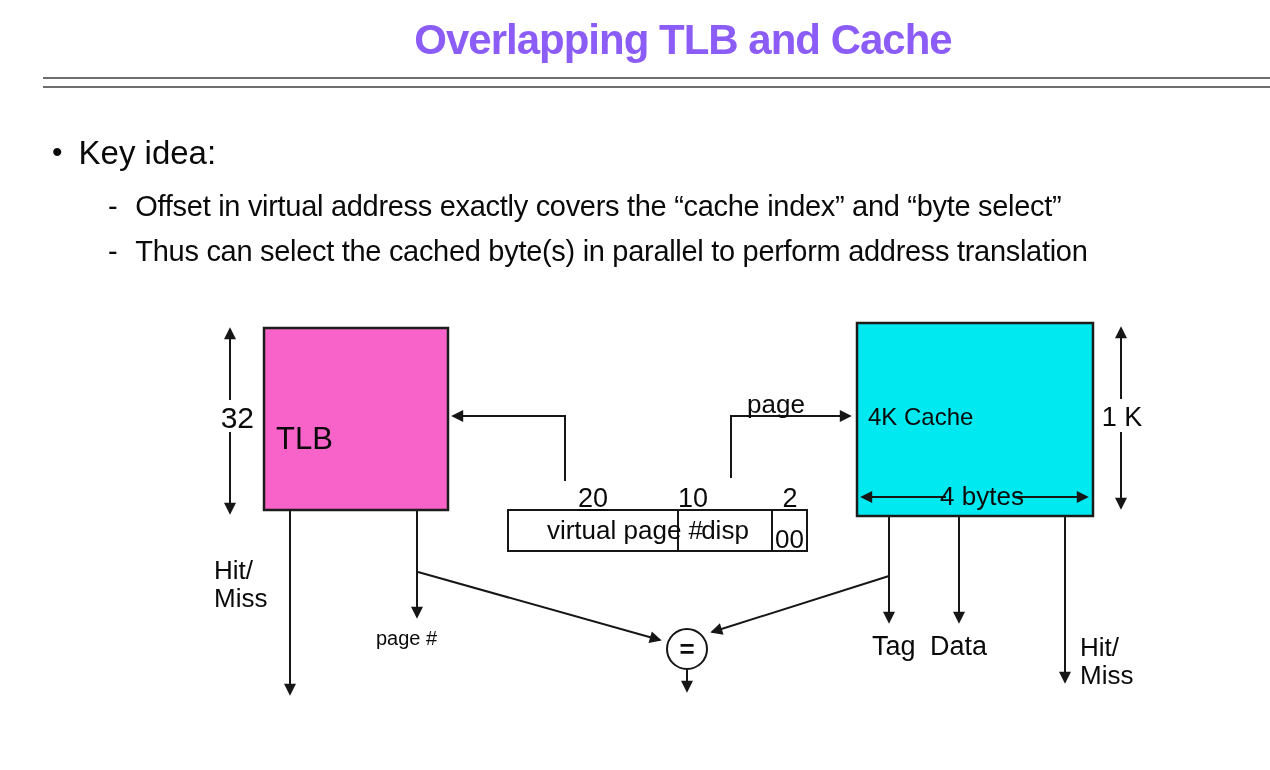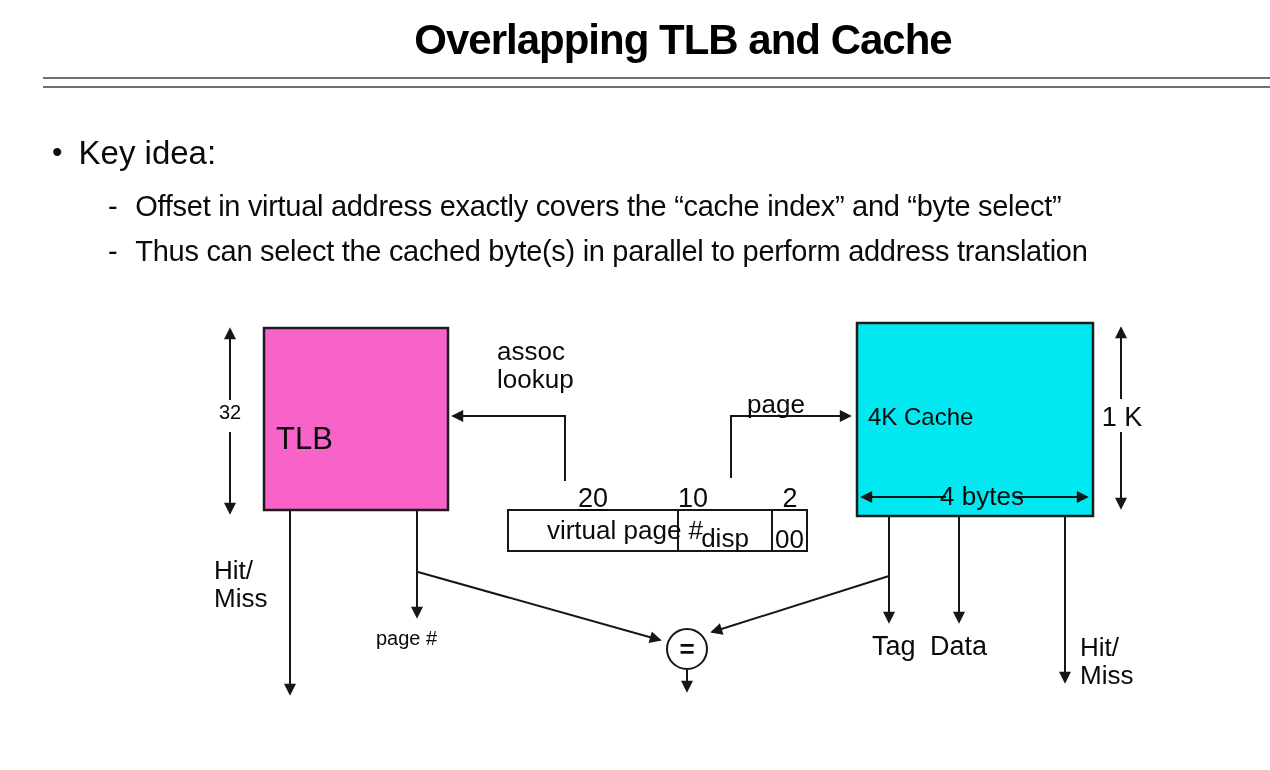--- a/index.html
+++ b/index.html
@@ -3,46 +3,46 @@
 <meta charset="utf-8">
 <style>
   html,body{margin:0;padding:0;background:#ffffff;}
   .slide{
     position:relative;width:1270px;height:770px;background:#ffffff;
     font-family:"Liberation Sans",sans-serif;color:#0a0a0a;overflow:hidden;
   }
   .abs{position:absolute;}
   .title{
     left:0;right:0;top:16px;text-align:center;padding-left:96px;
-    font-size:42px;font-weight:800;letter-spacing:-1px;color:#000000;
+    font-size:42px;font-weight:800;letter-spacing:-1px;color:#8b5cf6;
   }
   .rule{left:43px;right:0;height:0;border-top:2px solid #6f6f6f;}
   .bullet-row{display:flex;align-items:flex-start;}
   .key-idea{left:52px;top:134px;font-size:33px;}
   .key-idea .marker{margin-right:16px;font-size:30px;line-height:1.2;}
   .sub{font-size:29px;letter-spacing:-0.3px;}
   .sub .dash{margin-right:18px;}
   .sub1{left:108px;top:190px;}
   .sub2{left:108px;top:235px;}
   svg.diagram{left:0;top:0;pointer-events:none;}
   .dlabel{font-size:26px;line-height:1.08;white-space:pre;}
   .tlb-label{left:276px;top:398px;font-size:31px;margin-top:23px;}
-  .tlb-bits{left:206px;top:401px;width:48px;text-align:center;font-size:20px;}
+  .tlb-bits{left:206px;top:401px;width:48px;text-align:right;font-size:30px;}
   .assoc{left:497px;top:337px;}
   .index{left:747px;top:390px;}
   .cache-label{left:868px;top:403px;font-size:24px;}
   .cache-rows{left:1095px;top:402px;width:54px;text-align:center;font-size:27px;}
   .cache-width{left:930px;top:482px;width:104px;text-align:center;}
   .bits{width:50px;text-align:center;font-size:27px;top:483px;}
   .bits-vpn{left:568px;text-decoration:underline;}
   .bits-disp{left:668px;}
   .bits-byte{left:765px;}
   .cell{top:510px;height:41px;display:flex;align-items:center;justify-content:center;font-size:26px;}
   .cell-vpn{left:508px;width:170px;padding-left:32px;}
-  .cell-disp{left:678px;width:94px;margin-top:8px;}
+  .cell-disp{left:678px;width:94px;}
   .cell-byte{left:772px;width:35px;padding-top:17px;box-sizing:border-box;}
   .tlb-hitmiss{left:214px;top:556px;}
   .page-num{left:376px;top:627px;font-size:20px;}
   .tag{left:872px;top:631px;font-size:27px;}
   .data{left:930px;top:631px;font-size:27px;}
   .cache-hitmiss{left:1080px;top:633px;}
   .comparator{
     left:667px;top:629px;width:40px;height:40px;display:flex;align-items:center;
     justify-content:center;font-size:26px;font-weight:600;
   }
@@ -104,21 +104,20 @@
     <line x1="959" y1="517" x2="959" y2="622" stroke="#161616" stroke-width="2" marker-end="url(#ah)"></line>
     <line x1="1065" y1="517" x2="1065" y2="682" stroke="#161616" stroke-width="2" marker-end="url(#ah)"></line>
 
     <circle cx="687" cy="649" r="20" fill="#ffffff" stroke="#161616" stroke-width="2"></circle>
     <line x1="687" y1="670" x2="687" y2="691" stroke="#161616" stroke-width="2" marker-end="url(#ah)"></line>
   </svg>
 
   <div class="abs tlb-label">TLB</div>
   <div class="abs tlb-bits">32</div>
 
-  <div class="abs assoc dlabel"><span>assoc</span><br><span>lookup</span></div>
 
   <div class="abs index dlabel">page</div>
 
   <div class="abs cache-label">4K Cache</div>
   <div class="abs cache-rows">1 K</div>
   <div class="abs cache-width dlabel">4 bytes</div>
 
   <div class="abs bits bits-vpn">20</div>
   <div class="abs bits bits-disp">10</div>
   <div class="abs bits bits-byte">2</div>

